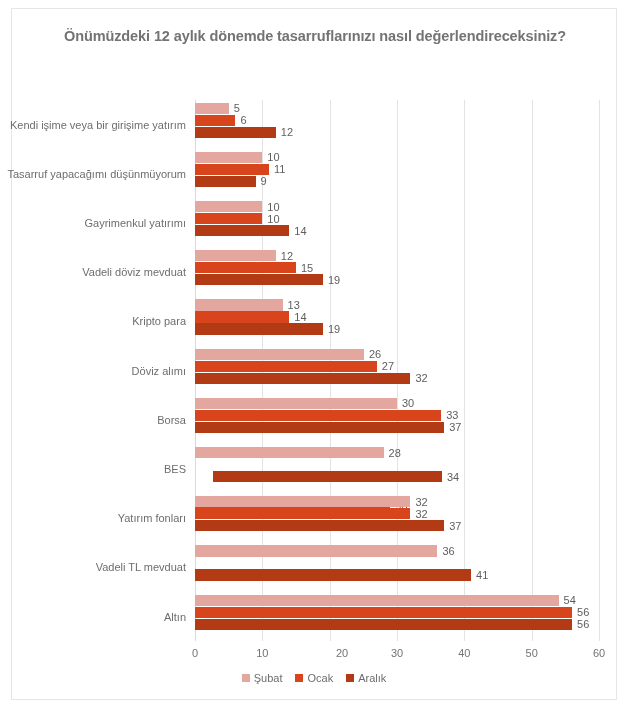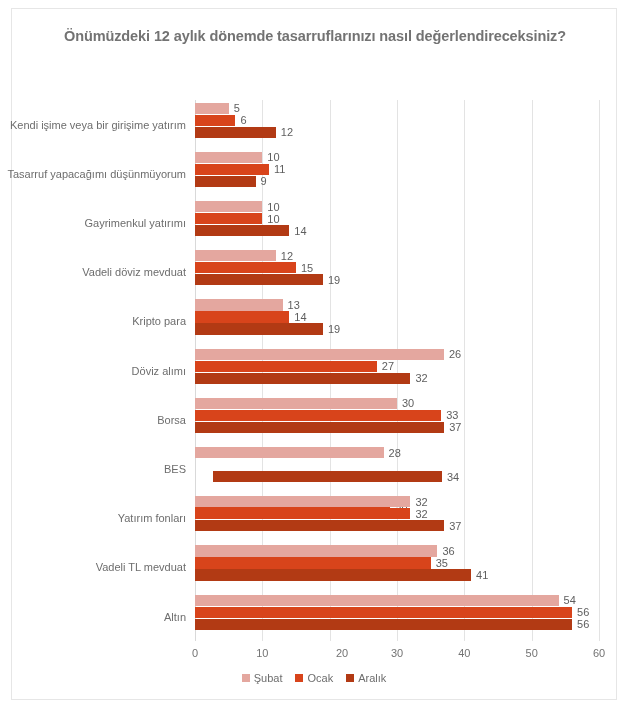--- a/index.html
+++ b/index.html
@@ -236,21 +236,21 @@
             <div class="bar" style="background: rgb(216, 68, 27); width: 100%;"></div>
             <span class="bar-value">14</span>
           </div>
           <div class="bar-wrap s2" style="width: 127.933px;">
             <div class="bar" style="background: rgb(178, 58, 20); width: 100%;"></div>
             <span class="bar-value">19</span>
           </div>
         </div>
         <div class="cat-row" style="top: 246px;">
           <div class="cat-label">Döviz alımı</div>
-          <div class="bar-wrap s0" style="width: 208px; padding-left: 41px;">
+          <div class="bar-wrap s0" style="width: 169px;">
             <div class="bar" style="background: rgb(228, 167, 159); width: 100%;"></div>
             <span class="bar-value">26</span>
           </div>
           <div class="bar-wrap s1" style="width: 181.8px;">
             <div class="bar" style="background: rgb(216, 68, 27); width: 100%;"></div>
             <span class="bar-value">27</span>
           </div>
           <div class="bar-wrap s2" style="width: 215.467px;">
             <div class="bar" style="background: rgb(178, 58, 20); width: 100%;"></div>
             <span class="bar-value">32</span>
@@ -299,24 +299,20 @@
           <div class="bar-wrap s2" style="width: 249.133px;">
             <div class="bar" style="background: rgb(178, 58, 20); width: 100%;"></div>
             <span class="bar-value">37</span>
           </div>
         </div>
         <div class="cat-row" style="top: 442.8px;">
           <div class="cat-label">Vadeli TL mevduat</div>
           <div class="bar-wrap s0" style="width: 242.4px;">
             <div class="bar" style="background: rgb(228, 167, 159); width: 100%;"></div>
             <span class="bar-value">36</span>
-          </div>
-          <div class="bar-wrap s1" style="width: 235.667px;">
-            <div class="bar" style="background: rgb(216, 68, 27); width: 100%;"></div>
-            <span class="bar-value">35</span>
           </div>
           <div class="bar-wrap s2" style="width: 276.067px;">
             <div class="bar" style="background: rgb(178, 58, 20); width: 100%;"></div>
             <span class="bar-value">41</span>
           </div>
         </div>
         <div class="cat-row" style="top: 492px;">
           <div class="cat-label">Altın</div>
           <div class="bar-wrap s0" style="width: 363.6px;">
             <div class="bar" style="background: rgb(228, 167, 159); width: 100%;"></div>

